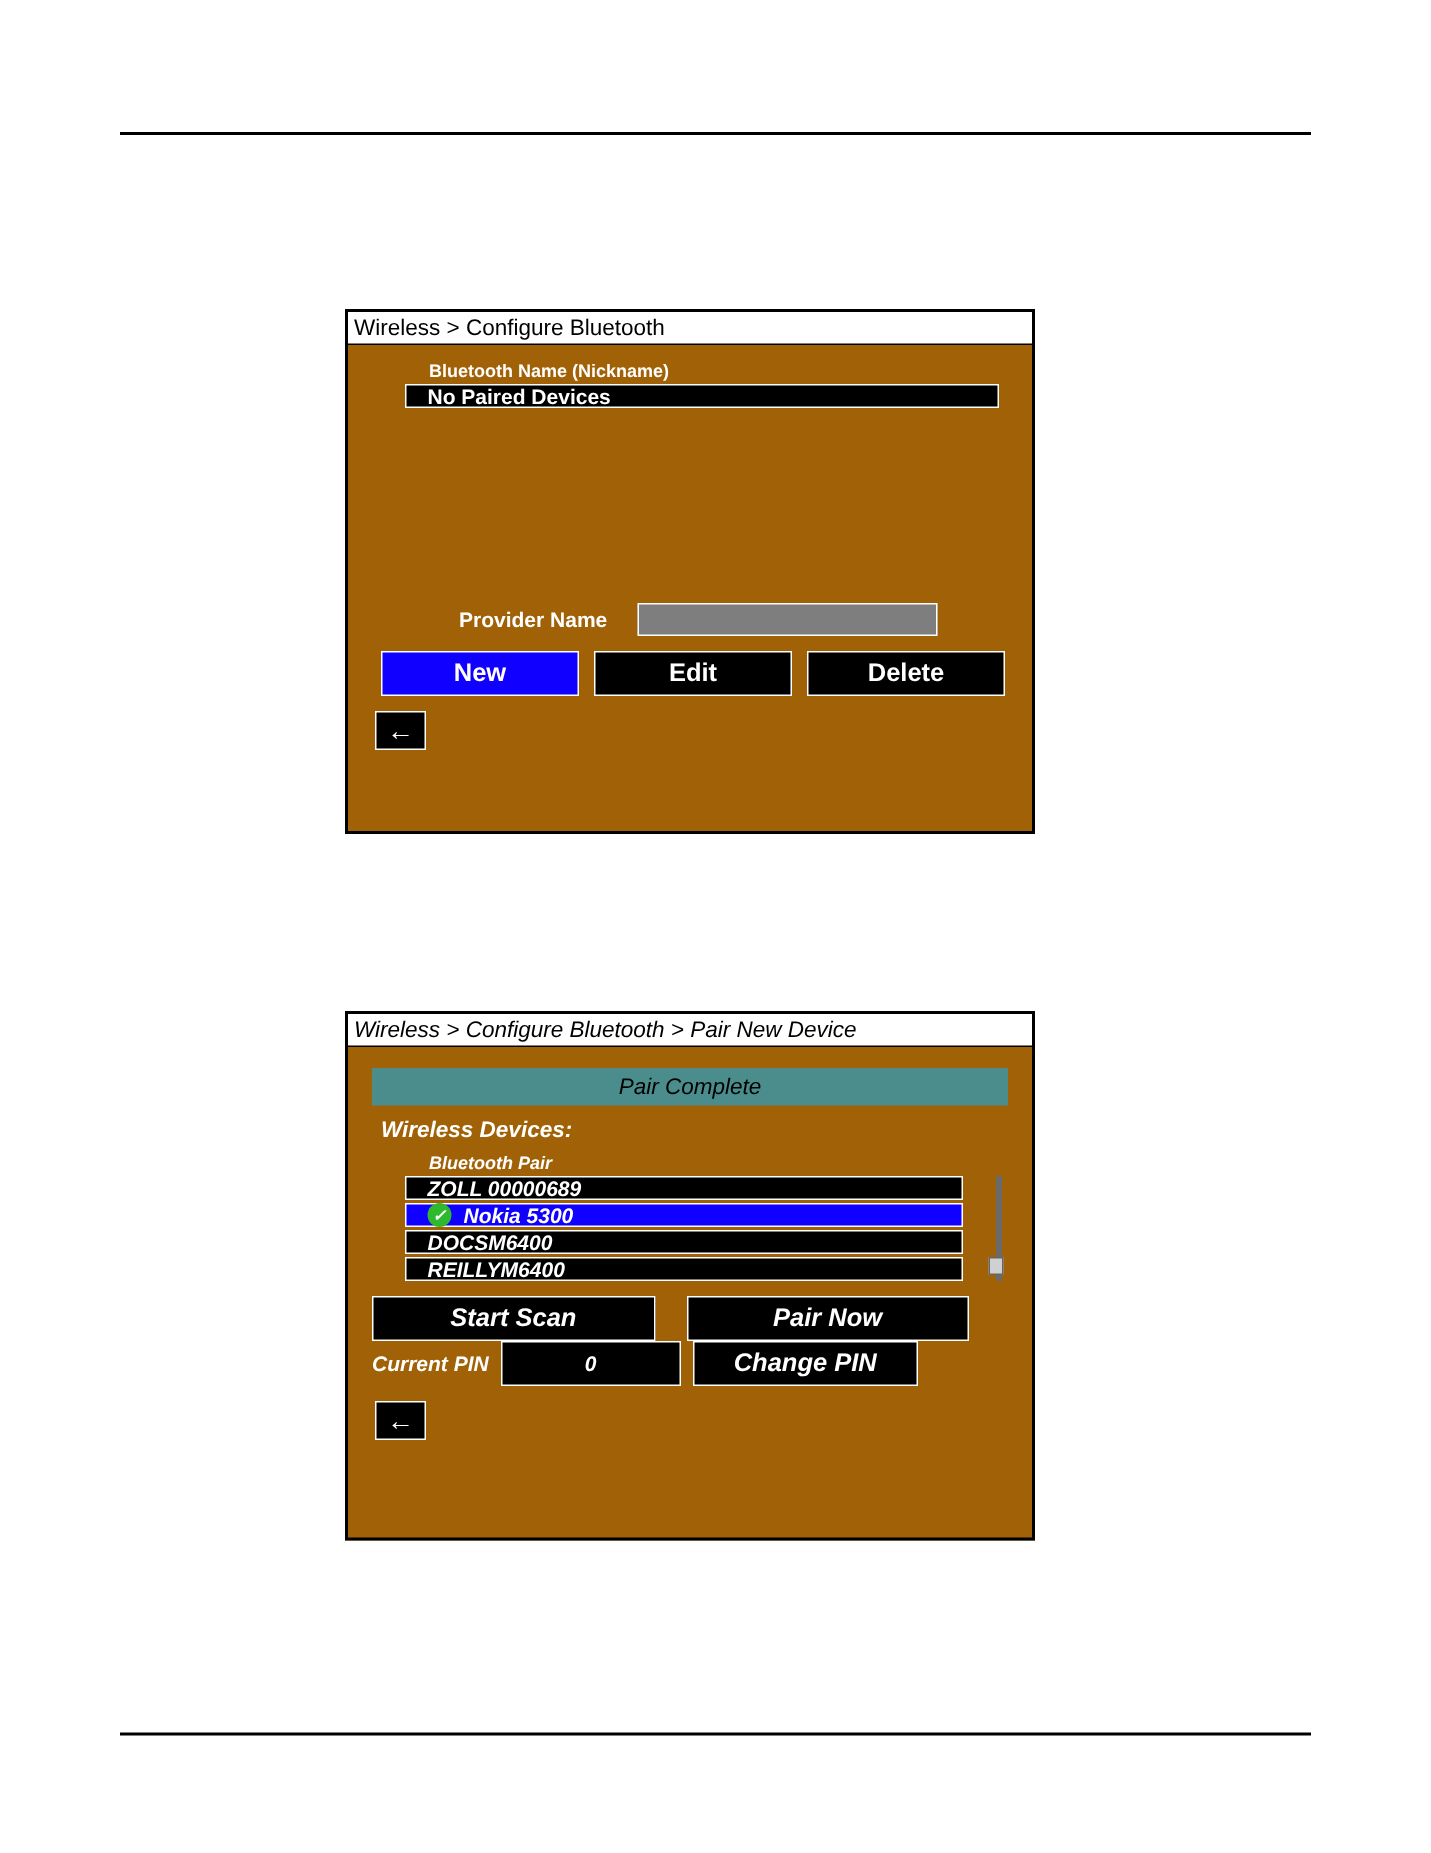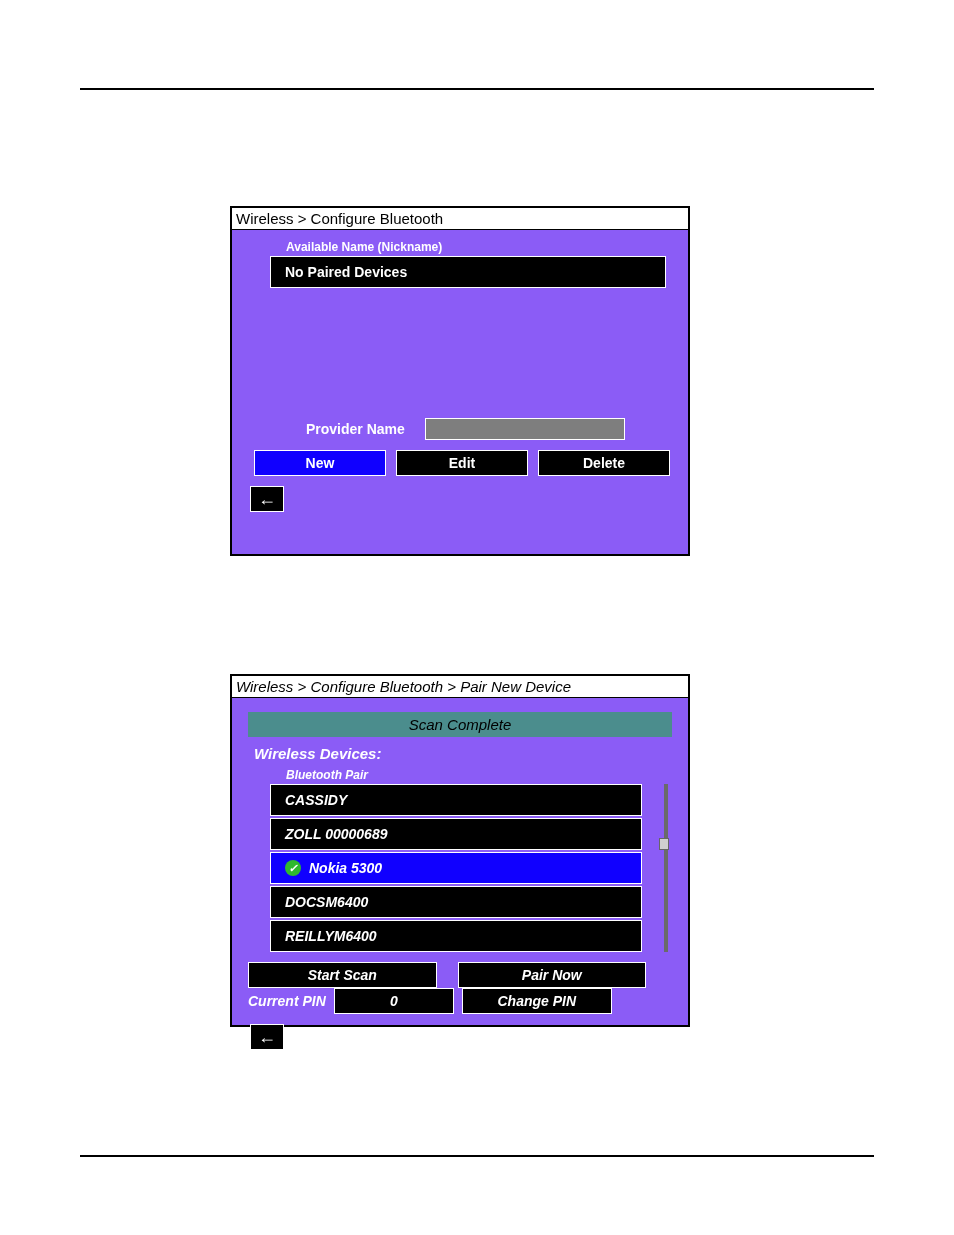--- a/index.html
+++ b/index.html
@@ -18,21 +18,21 @@
     background: #000;
   }
   .rule-top { top: 88px; }
   .rule-bottom { top: 1155px; }
 
   .panel {
     position: absolute;
     width: 460px;
     left: 230px;
     border: 2px solid #000;
-    background: #8b5cf6;
+    background: #a16207;
   }
   .panel-1 { top: 206px; height: 350px; }
   .panel-2 { top: 674px; height: 353px; font-style: italic; }
 
   .panel-title {
     background: #ffffff;
     color: #000;
     font-size: 15px;
     padding: 2px 4px;
     border-bottom: 1px solid #000;
@@ -59,21 +59,21 @@
 
   .black-row {
     background: #000;
     color: #fff;
     border: 1px solid #fff;
     margin-left: 20px;
     margin-right: 4px;
     padding: 3px 8px 3px 14px;
     font-size: 14px;
     font-weight: bold;
-    height: 32px;
+    height: 16px;
     display: flex;
     align-items: center;
   }
   .black-row + .black-row { margin-top: 2px; }
   .row-selected {
     background: #1000ff;
   }
   .check-icon {
     width: 16px; height: 16px;
     border-radius: 50%;
@@ -108,21 +108,21 @@
     display: flex;
     gap: 10px;
     margin-top: 10px;
     margin-left: 4px;
   }
   .ui-btn {
     flex: 1;
     background: #000;
     color: #fff;
     border: 1px solid #fff;
-    font-size: 14px;
+    font-size: 17px;
     font-weight: bold;
     padding: 4px 0;
     text-align: center;
   }
   .ui-btn.primary {
     background: #1000ff;
   }
 
   .back-btn {
     width: 34px; height: 26px;
@@ -202,21 +202,21 @@
 </style>
 </head>
 <body>
 
 <div class="page-rule rule-top"></div>
 <div class="page-rule rule-bottom"></div>
 
 <div class="panel panel-1">
   <div class="panel-title">Wireless &gt; Configure Bluetooth</div>
   <div class="body-area">
-    <div class="sub-label">Available Name (Nickname)</div>
+    <div class="sub-label">Bluetooth Name (Nickname)</div>
     <div class="black-row">
       <span>No Paired Devices</span>
     </div>
     <div class="spacer-1"></div>
     <div class="provider-row">
       <span class="lbl">Provider Name</span>
       <div class="provider-input" value=""></div>
     </div>
     <div class="btn-row">
       <div class="ui-btn primary">New</div>
@@ -225,29 +225,26 @@
     </div>
     <div class="back-btn">
       <span>←</span>
     </div>
   </div>
 </div>
 
 <div class="panel panel-2">
   <div class="panel-title">Wireless &gt; Configure Bluetooth &gt; Pair New Device</div>
   <div class="body-area">
-    <div class="status-bar">Scan Complete</div>
+    <div class="status-bar">Pair Complete</div>
     <div class="section-label" style="margin-top:0">Wireless Devices:</div>
     <div class="sub-label">Bluetooth Pair</div>
 
     <div class="list-wrap">
       <div class="list-area" id="device-list">
-          <div class="black-row">
-            <span>CASSIDY</span>
-          </div>
           <div class="black-row">
             <span>ZOLL 00000689</span>
           </div>
           <div class="black-row row-selected">
             <span class="check-icon">✓</span>
             <span>Nokia 5300</span>
           </div>
           <div class="black-row">
             <span>DOCSM6400</span>
           </div>

